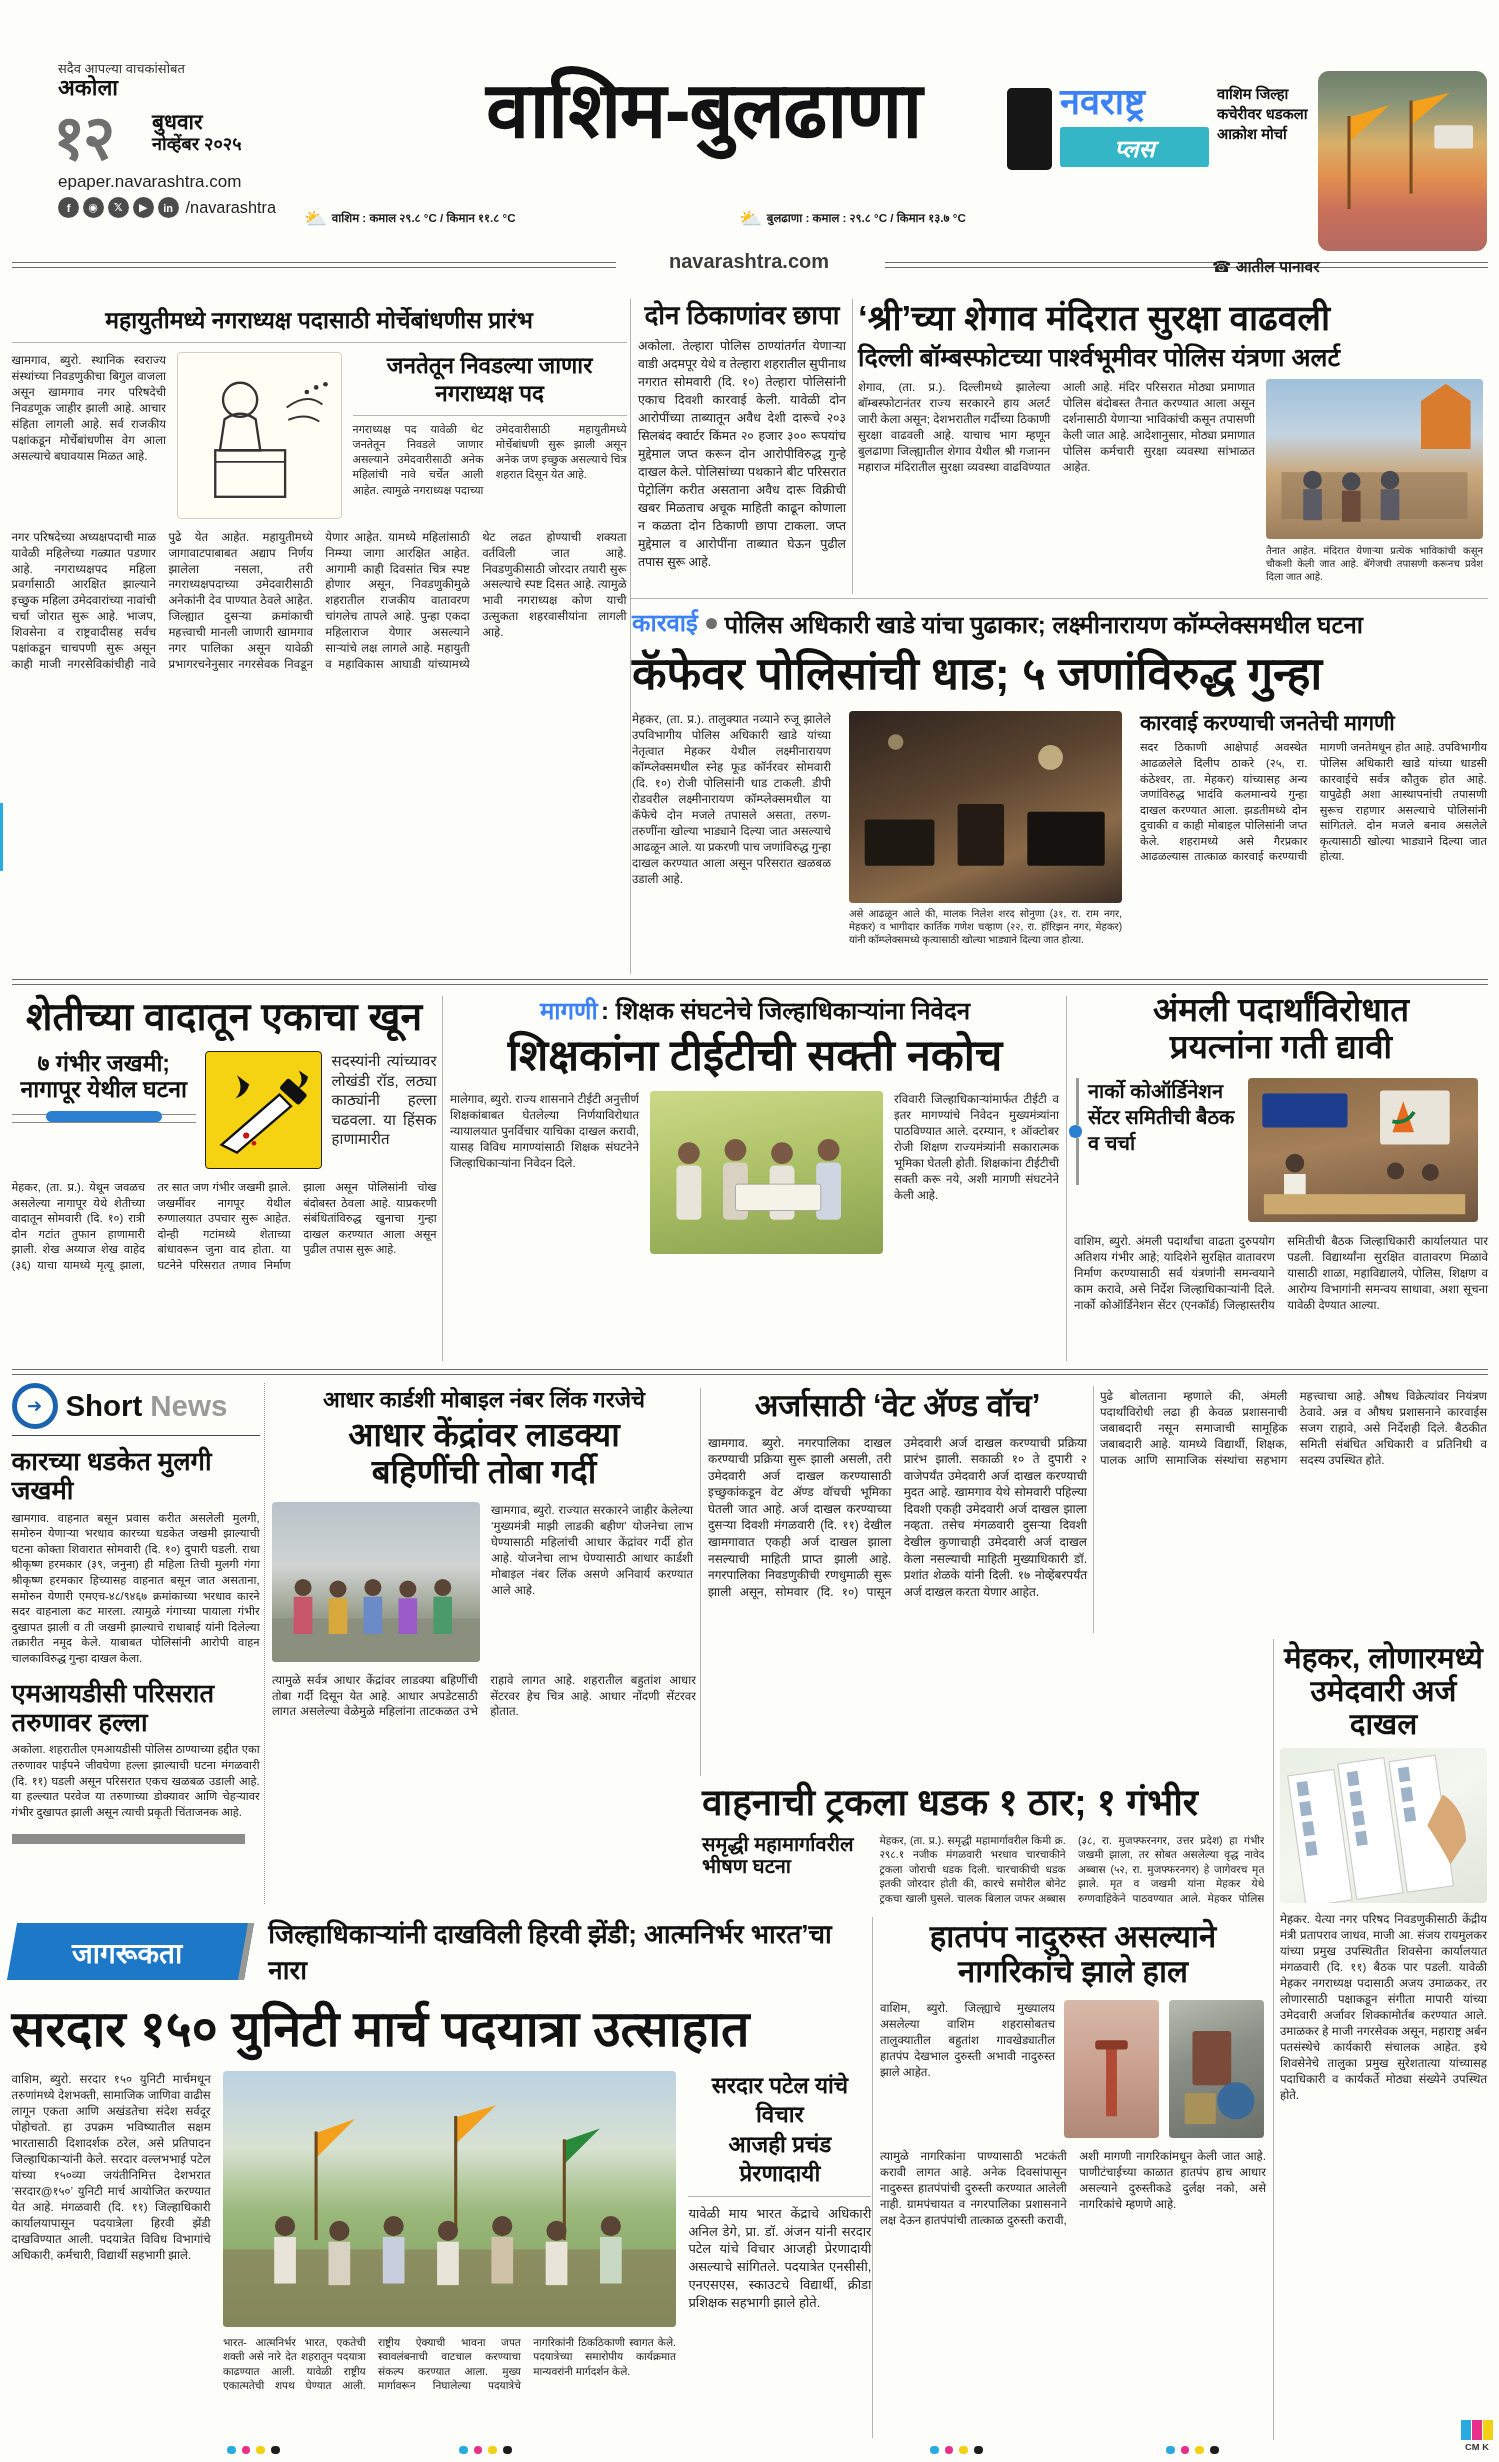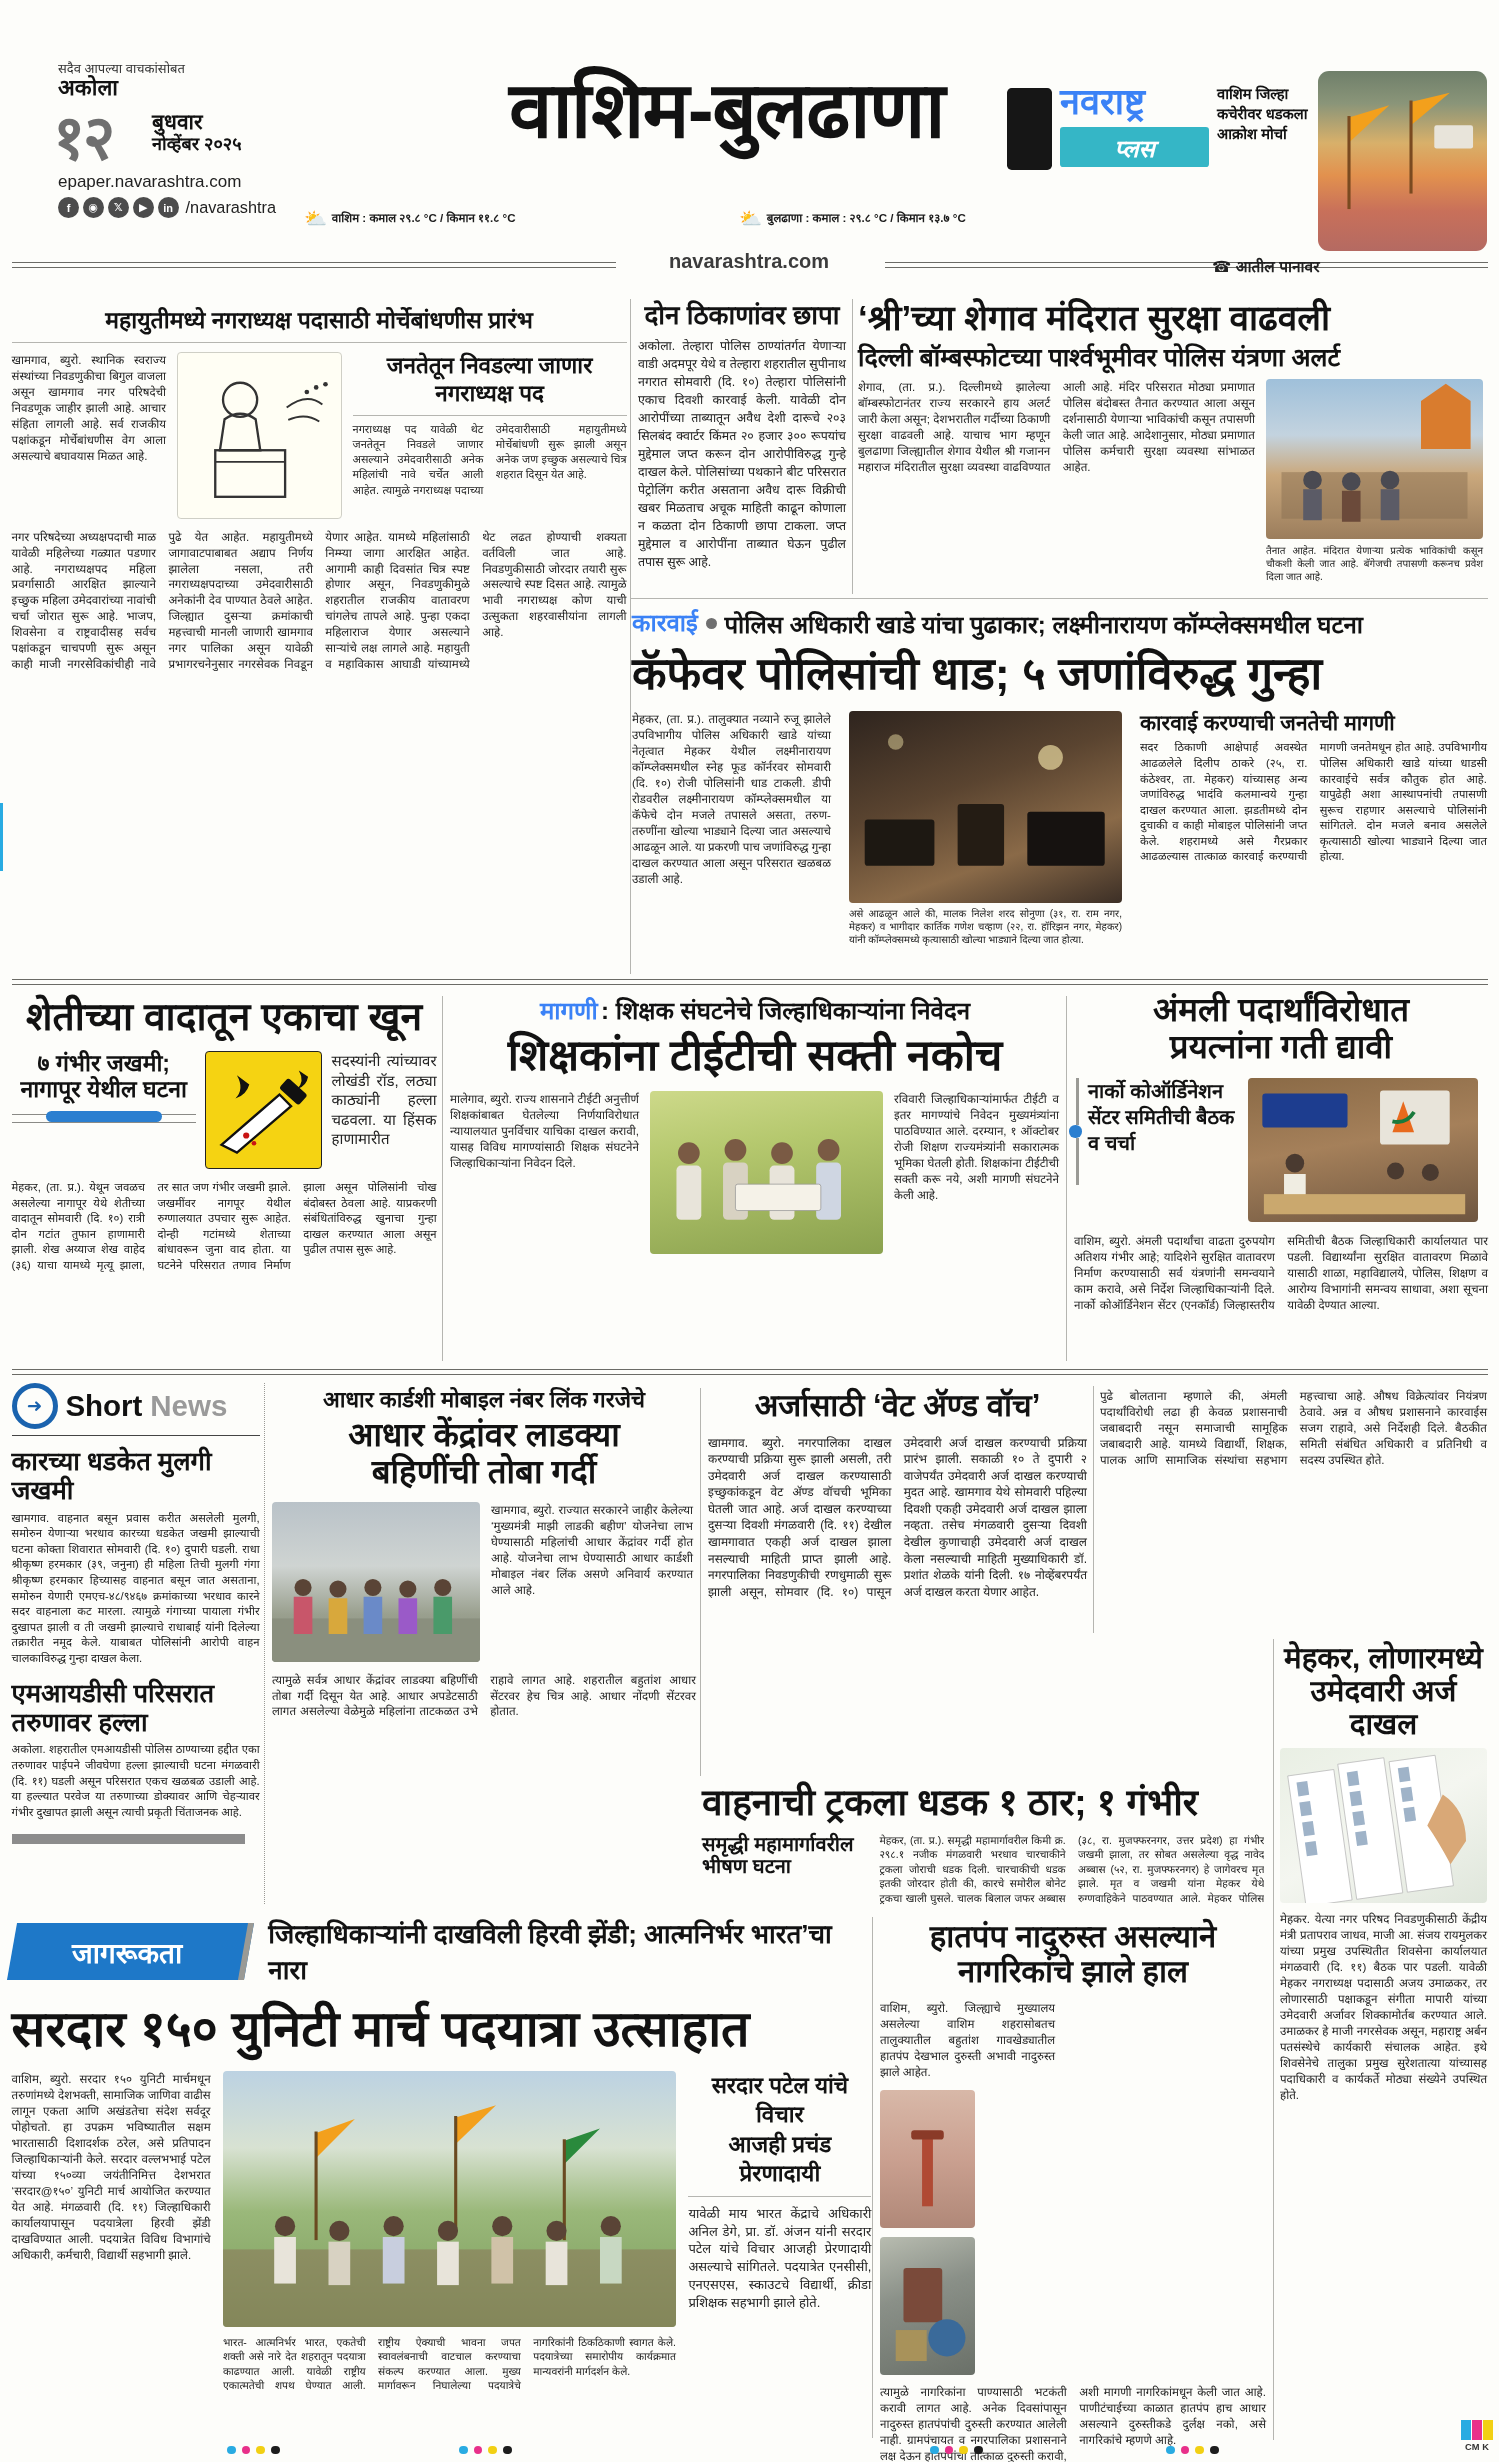--- a/index.html
+++ b/index.html
@@ -42,21 +42,21 @@
   <div class="abs" style="left:58px;top:172px;font-size:17px;color:#222;">epaper.navarashtra.com</div>
   <div class="abs" style="left:58px;top:197px;display:flex;align-items:center;">
     <span class="sicon">f</span>
     <span class="sicon">◉</span>
     <span class="sicon">𝕏</span>
     <span class="sicon">▶</span>
     <span class="sicon">in</span>
     <span style="font-size:16.3px;color:#222;margin-left:3.1px;">/navarashtra</span>
   </div>
 
-  <div class="abs hl" style="left:424px;top:67px;width:605px;font-size:78px;letter-spacing:-1.6px;text-align:center;font-weight:900;">वाशिम-बुलढाणा</div>
+  <div class="abs hl" style="left:401px;top:67px;width:605px;font-size:78px;letter-spacing:-1.6px;text-align:center;font-weight:900;">वाशिम-बुलढाणा</div>
 
   <div class="abs weather" style="left:304px;top:208px;"><span class="wicon">⛅</span><span>वाशिम : कमाल २९.८ °C / किमान ११.८ °C</span></div>
   <div class="abs weather" style="left:739px;top:208px;"><span class="wicon">⛅</span><span>बुलढाणा : कमाल : २९.८ °C / किमान १३.७ °C</span></div>
 
   <div class="abs hrule2" style="left:11.6px;top:262px;width:604px;"></div>
   <div class="abs" style="left:621px;top:250px;width:256px;text-align:center;font-size:20px;font-weight:700;color:#3c3c3c;">navarashtra.com</div>
   <div class="abs hrule2" style="left:885px;top:262px;width:603px;"></div>
 
   <div class="abs" style="left:1007px;top:88px;width:45px;height:82px;background:#161616;border-radius:4.7px;"></div>
   <div class="abs hl red" style="left:1060px;top:82px;font-size:36px;">नवराष्ट्र</div>
@@ -404,21 +404,21 @@
       </div>
     </div>
   </div>
 
   <div class="abs vrule" style="left:872px;top:1917px;height:521px;"></div>
   <div class="abs" style="left:880px;top:1920px;width:386px;">
     <div class="hl" style="font-size:31px;text-align:center;">
       <div>हातपंप नादुरुस्त असल्याने</div>
         <div>नागरिकांचे झाले हाल</div>
     </div>
-    <div style="display:flex;gap:9.3px;margin-top:11px;flex-direction:column;">
+    <div style="display:flex;gap:9.3px;margin-top:11px;">
       <div class="body" style="width:175px;">वाशिम, ब्युरो. जिल्ह्याचे मुख्यालय असलेल्या वाशिम शहरासोबतच तालुक्यातील बहुतांश गावखेड्यातील हातपंप देखभाल दुरुस्ती अभावी नादुरुस्त झाले आहेत.</div>
       <div class="ph" style="width:95px;height:138px;background:linear-gradient(180deg,#d8b8a8 0%,#caa090 50%,#b08878 100%);">
         <svg width="95" height="138" viewBox="0 0 122 178">
             <rect x="54" y="60" width="14" height="90" fill="#b04a34"></rect>
             <rect x="40" y="52" width="42" height="12" rx="4" fill="#8a3a28"></rect>
           </svg>
       </div>
       <div class="ph" style="width:95px;height:138px;background:linear-gradient(160deg,#b8bcb0 0%,#8a9088 40%,#6a7068 100%);">
         <svg width="95" height="138" viewBox="0 0 122 178">
             <rect x="30" y="40" width="50" height="70" rx="4" fill="#7a4a3a"></rect>

